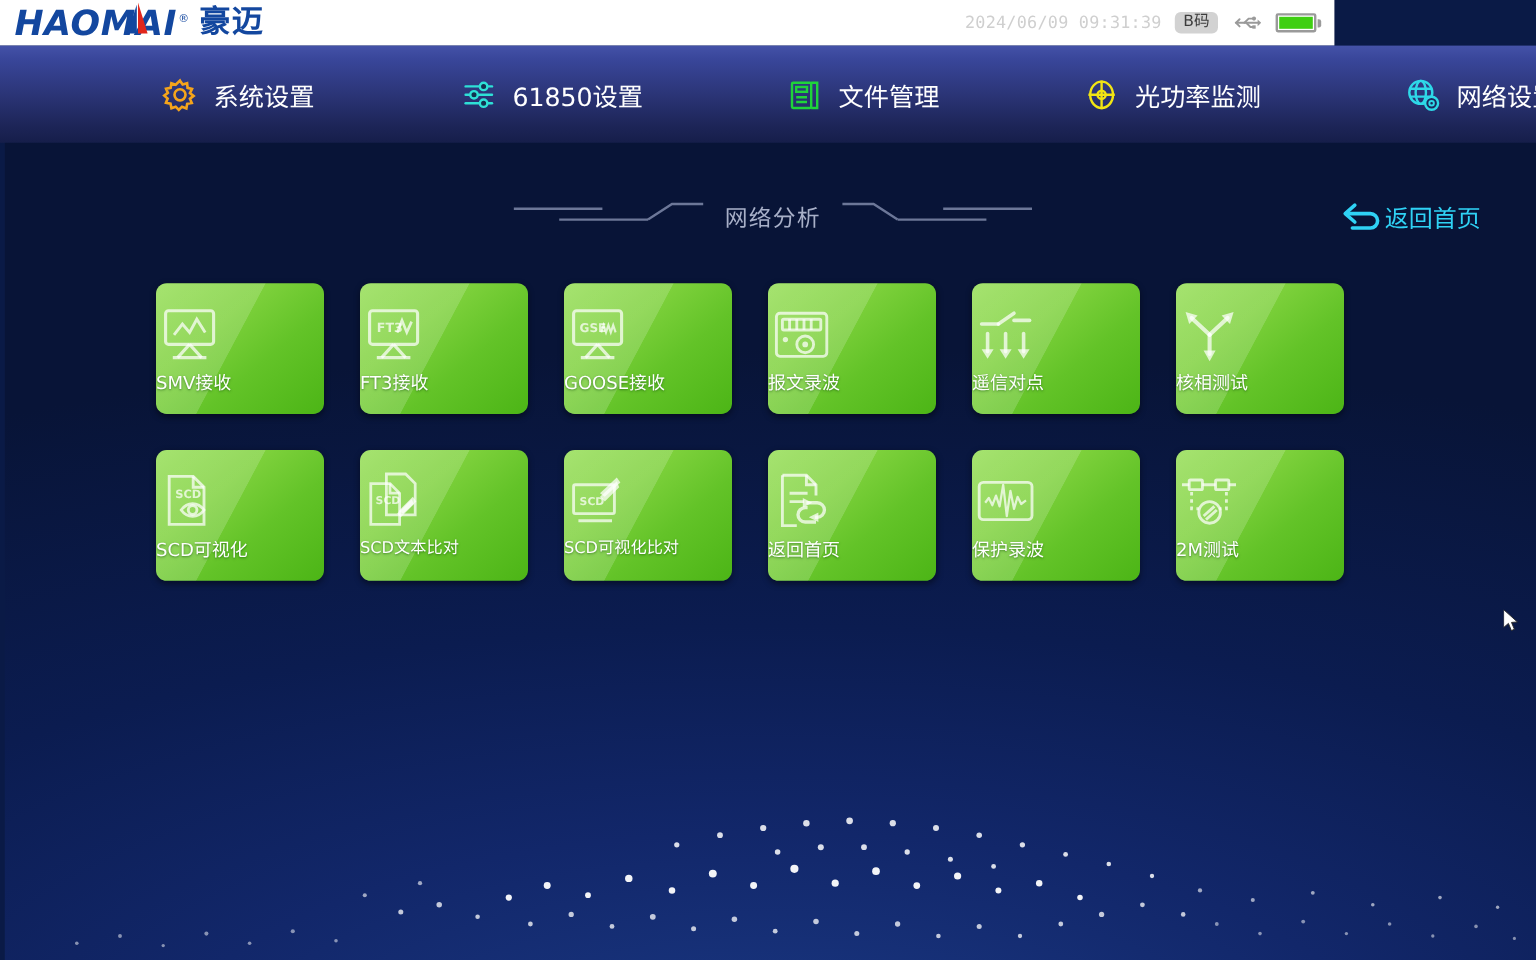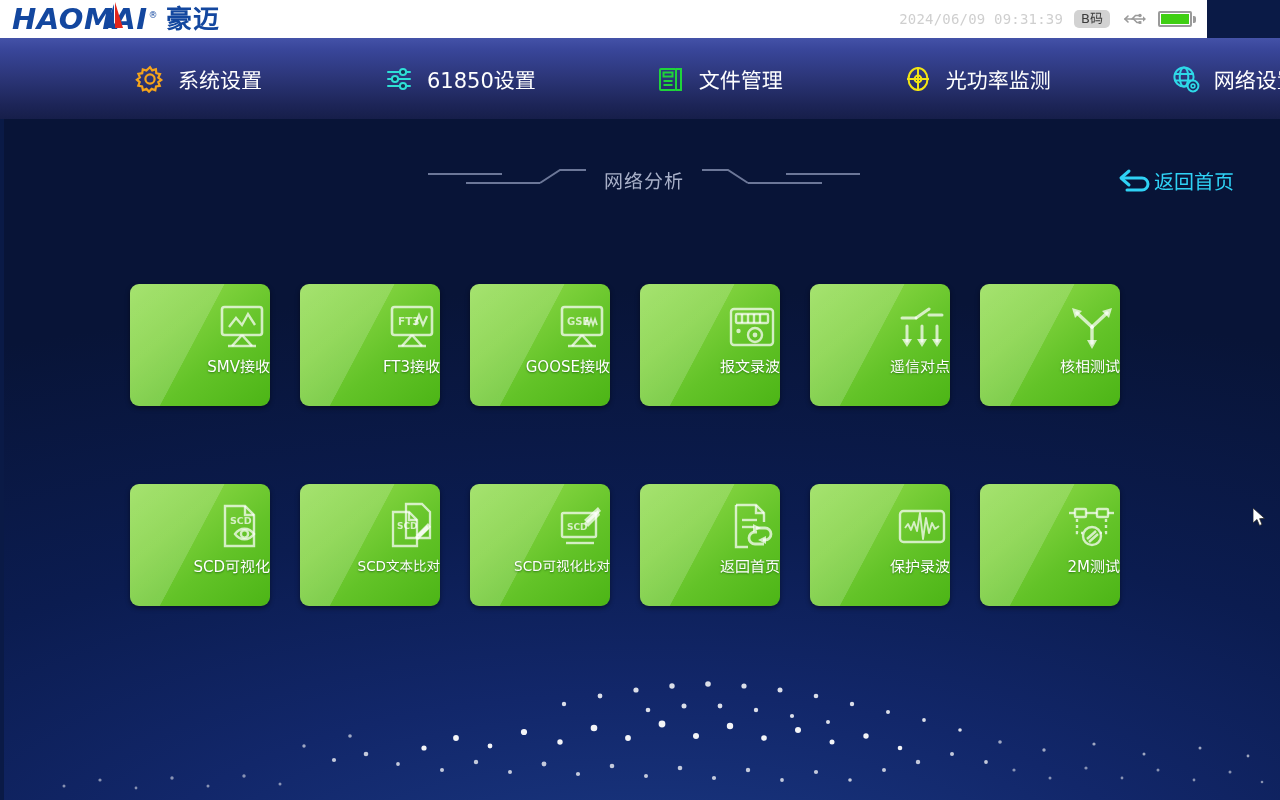--- a/index.html
+++ b/index.html
@@ -5,21 +5,21 @@
 <style>
   * { margin:0; padding:0; box-sizing:border-box; }
   html, body {
     width:1280px; height:800px; overflow:hidden;
     font-family:"Liberation Sans","DejaVu Sans",sans-serif;
   }
   body { background:#0a1a46; position:relative; }
 
   
   .header {
-    position:absolute; left:0; top:0; width:1207px; height:38px;
+    position:absolute; left:0; top:0; width:1112px; height:38px;
     background:#ffffff; display:flex; align-items:center;
   }
   .logo-wrap { display:flex; align-items:flex-end; padding-left:12px; }
   .logo-latin {
     font-family:"DejaVu Sans","Liberation Sans",sans-serif;
     font-weight:bold; font-style:italic; font-size:29px;
     color:#13479f; letter-spacing:0.5px; line-height:1;
     position:relative;
   }
   .logo-sail {
@@ -103,25 +103,25 @@
     font-family:"DejaVu Sans","Liberation Sans",sans-serif; }
 
   
   .grid {
     position:absolute; left:126px; top:117px;
     width:1000px;
     display:grid; grid-template-columns:repeat(6,140px);
     gap:30px 30px;
   }
   .tile {
-    width:140px; height:122px; border-radius:9px; cursor:pointer;
+    width:140px; height:109px; border-radius:9px; cursor:pointer;
     position:relative; overflow:hidden;
     background:linear-gradient(140deg,#93dd52 0%,#7ed13c 34%,#63c328 62%,#4cb516 100%);
     box-shadow:0 2px 5px rgba(0,0,0,.45);
-    display:flex; flex-direction:column; align-items:flex-end;margin-top:48px;
+    display:flex; flex-direction:column; align-items:flex-start;
   }
   .tile::after{
     content:""; position:absolute; left:0; top:0; right:0; bottom:0;
     background:linear-gradient(118deg, rgba(255,255,255,.17) 0%, rgba(255,255,255,.17) 46%, rgba(255,255,255,0) 46.3%);
     pointer-events:none;
   }
   .tile-ico {
     width:56px; height:52px; margin-top:17px; display:block;
     position:relative; z-index:1;
   }

